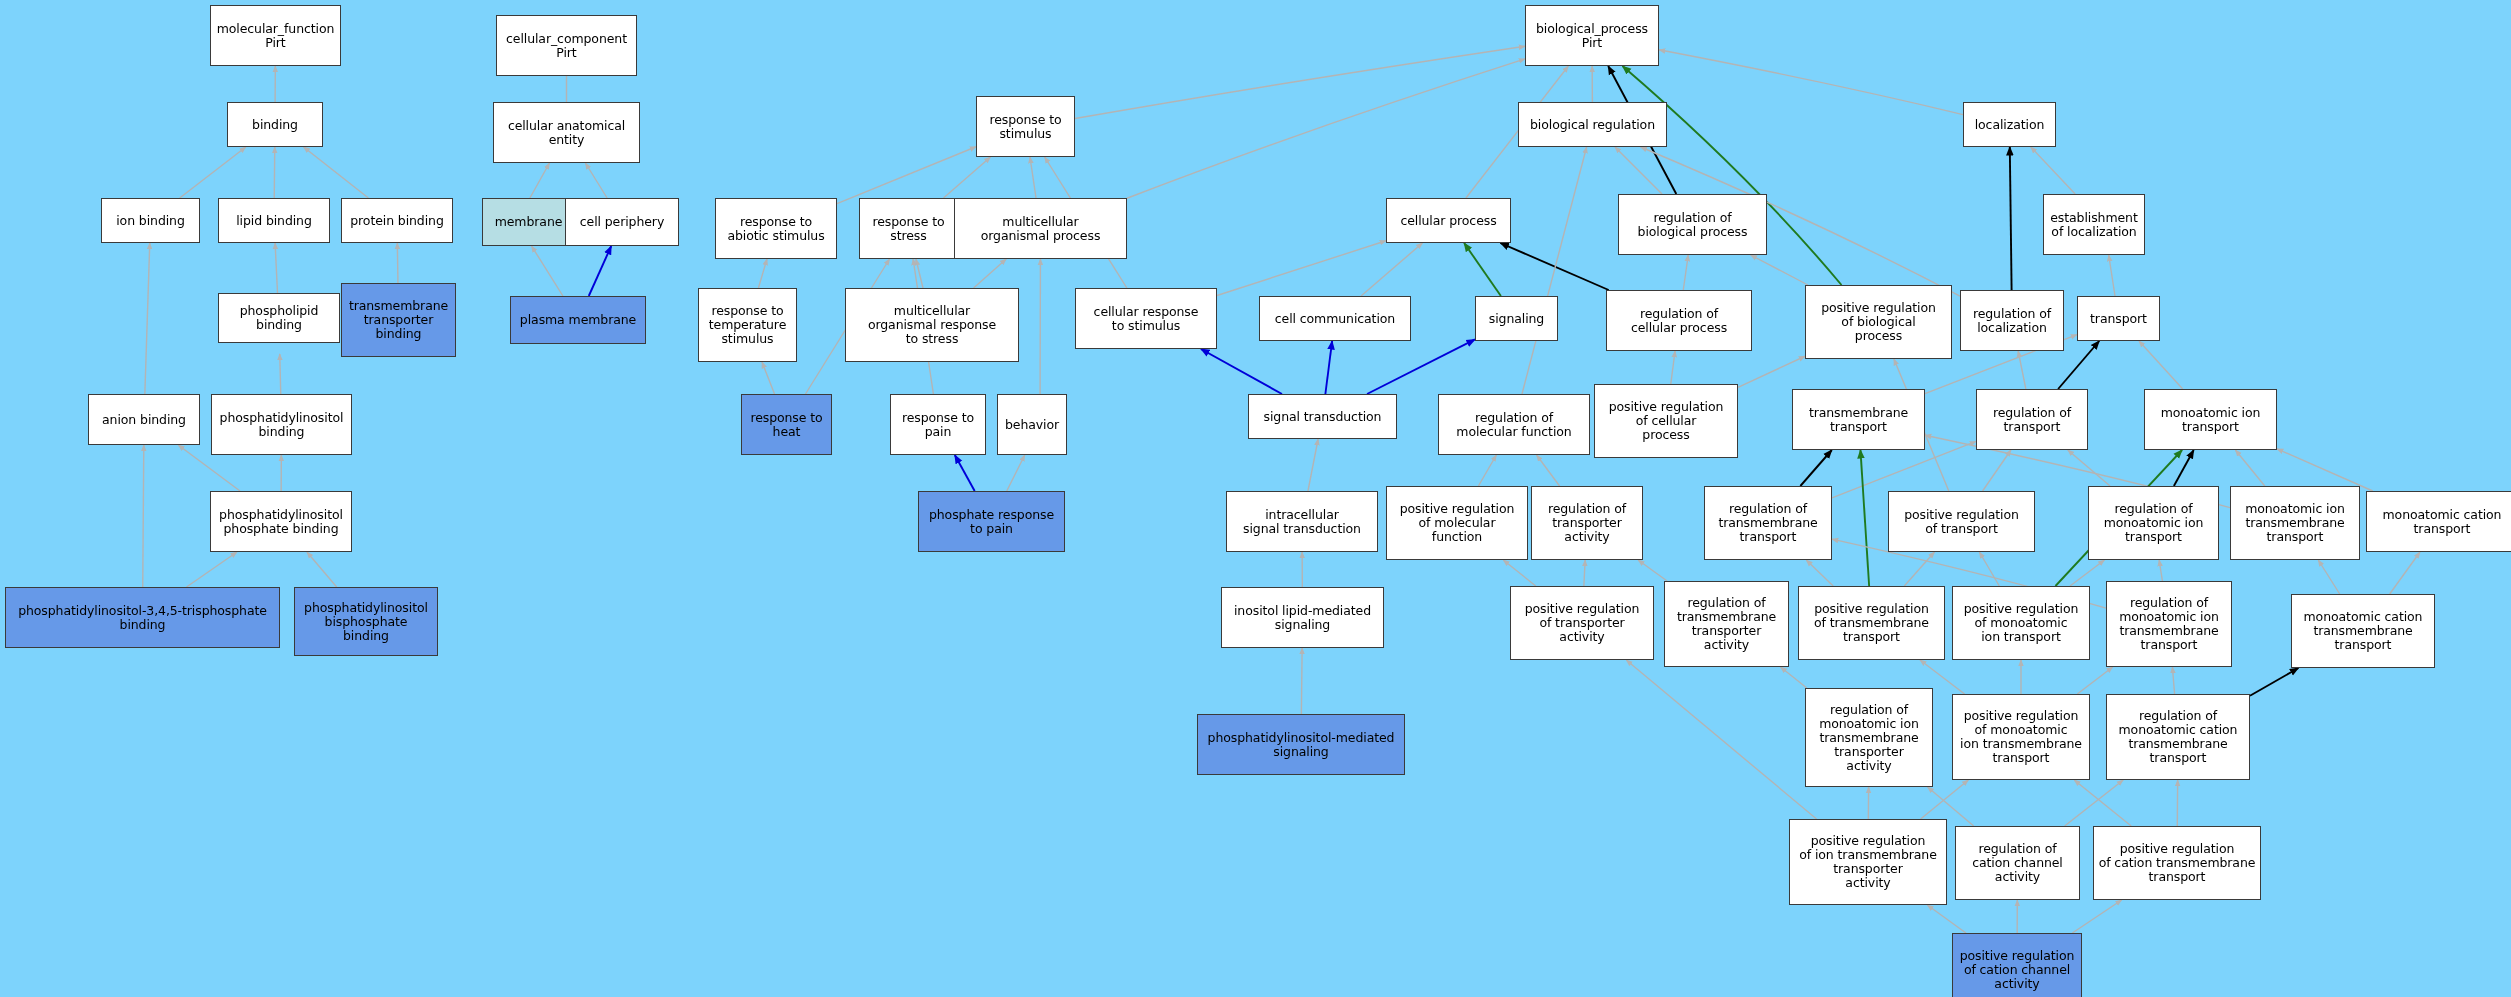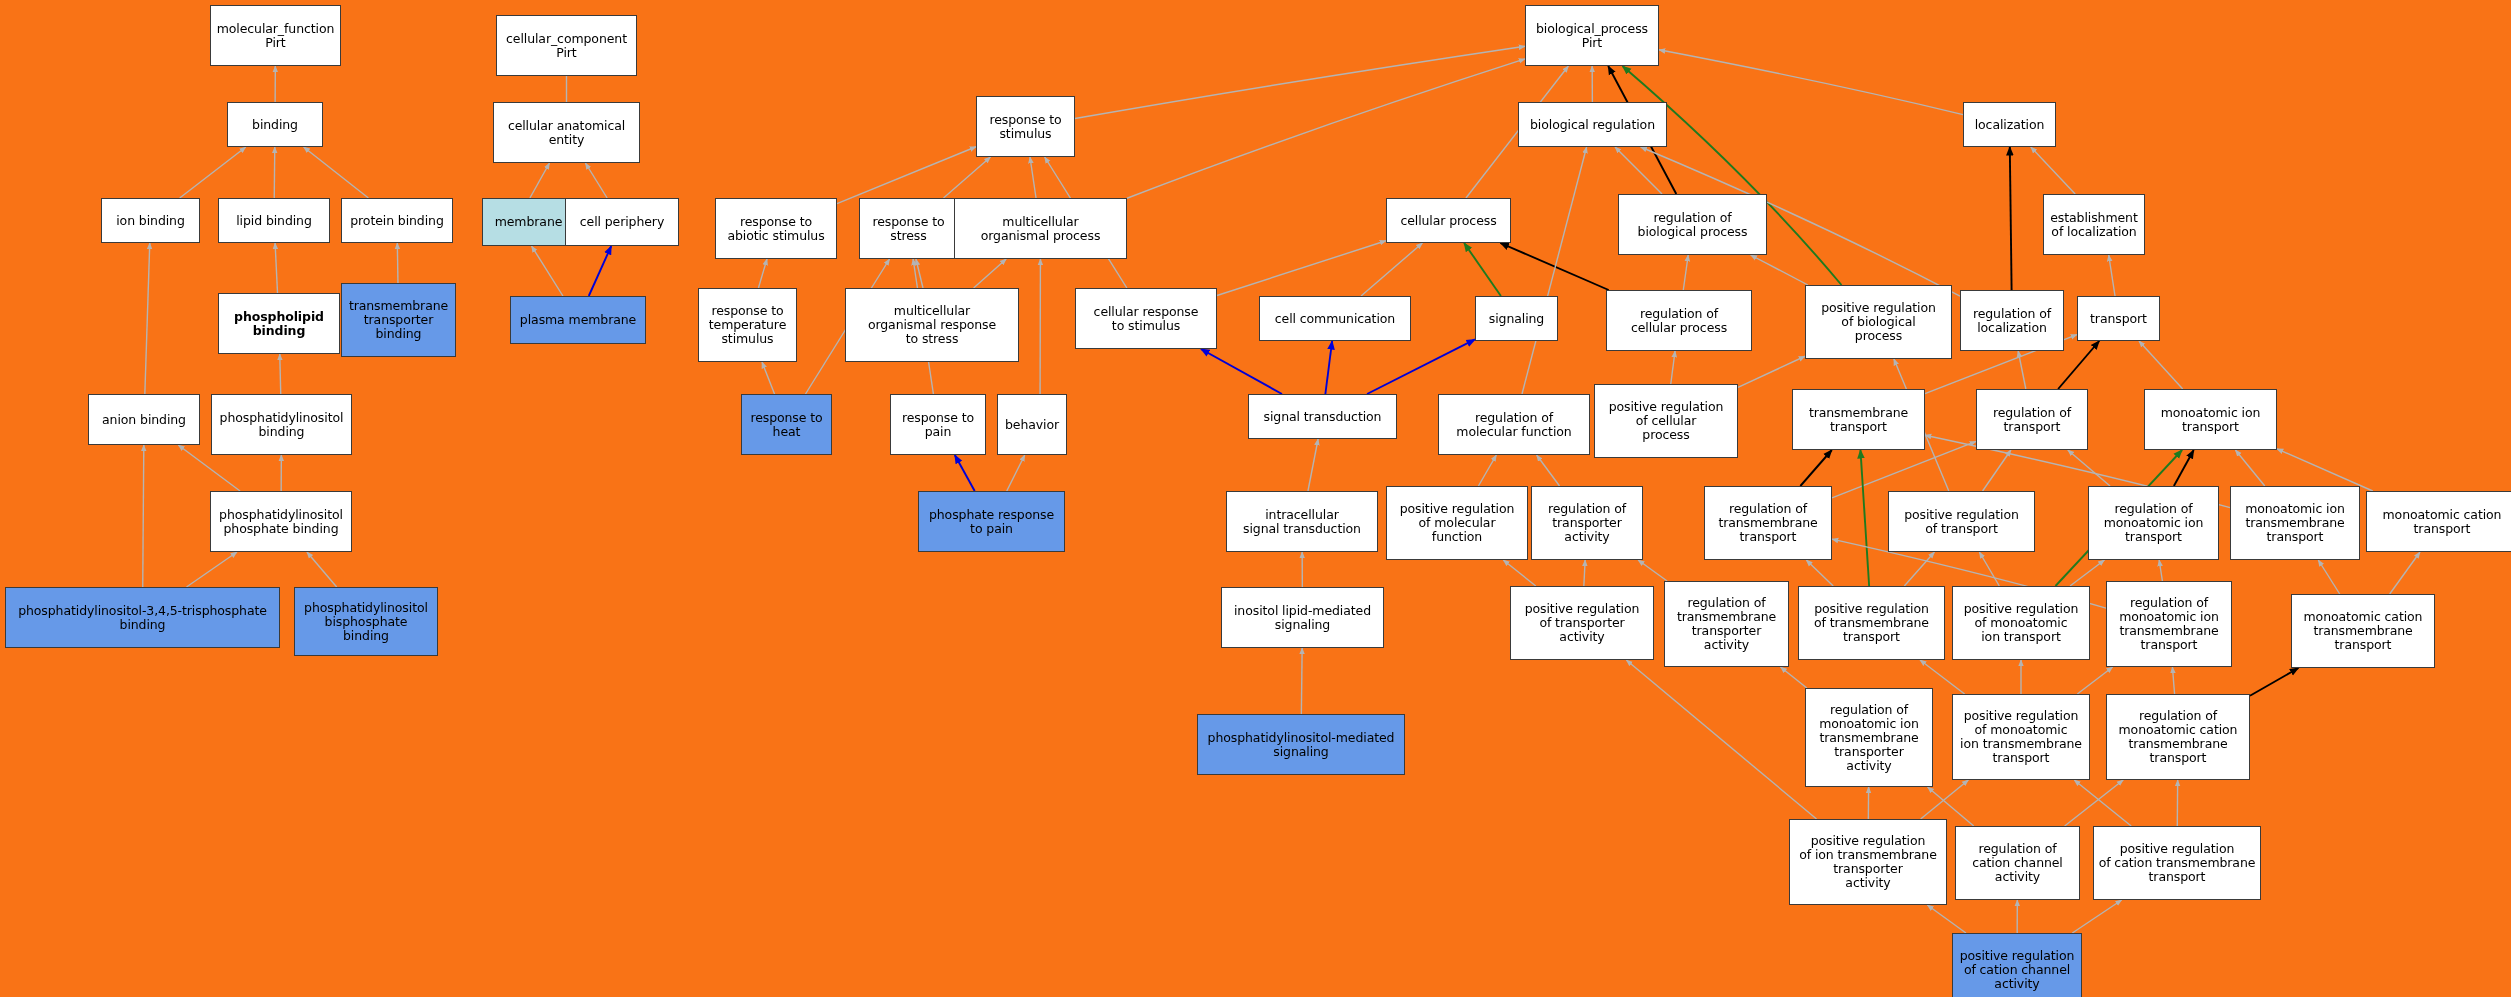--- a/index.html
+++ b/index.html
@@ -1,21 +1,21 @@
 <!DOCTYPE html>
 <html><head>
 <meta charset="utf-8">
 <title>GO DAG</title>
 <style>
   html,body{margin:0;padding:0;background:#ffffff;}
   #canvas{
     position:relative;
     width:2511px;
     height:997px;
-    background:#f97316;
+    background:#7dd3fc;
     font-family:"DejaVu Sans","Liberation Sans",sans-serif;
     overflow:hidden;
   }
   #edge-layer{
     position:absolute;
     left:0; top:0;
     width:2511px;
     height:997px;
     pointer-events:none;
   }
@@ -160,21 +160,21 @@
       <path d="M 1965.9537037037037 933 Q 1946.638888888889 919 1927.3240740740741 905" fill="none" stroke="#b4b4b4" stroke-width="1.4" marker-end="url(#ah-is_a)"></path>
       <path d="M 2017.1728971962616 933 Q 2017.25 916.5 2017.3271028037384 900" fill="none" stroke="#b4b4b4" stroke-width="1.4" marker-end="url(#ah-is_a)"></path>
       <path d="M 2072.3271028037384 933 Q 2097 916.5 2121.6728971962616 900" fill="none" stroke="#b4b4b4" stroke-width="1.4" marker-end="url(#ah-is_a)"></path>
     </svg>
 <div class="go-node fill-white" style="left: 210px; top: 5px; width: 131px; height: 61px;">molecular_function
 Pirt</div>
     <div class="go-node fill-white" style="left: 227px; top: 102px; width: 96px; height: 45px;">binding</div>
     <div class="go-node fill-white" style="left: 101px; top: 198px; width: 99px; height: 45px;">ion binding</div>
     <div class="go-node fill-white" style="left: 218px; top: 198px; width: 112px; height: 45px; text-align: right;">lipid binding</div>
     <div class="go-node fill-white" style="left: 341px; top: 198px; width: 112px; height: 45px; text-align: right;">protein binding</div>
-    <div class="go-node fill-white" style="left: 218px; top: 293px; width: 122px; height: 61px; font-weight: bold;">phospholipid
+    <div class="go-node fill-white" style="left: 218px; top: 293px; width: 122px; height: 50px;">phospholipid
 binding</div>
     <div class="go-node fill-blue" style="left: 341px; top: 283px; width: 115px; height: 74px;">transmembrane
 transporter
 binding</div>
     <div class="go-node fill-white" style="left: 88px; top: 394px; width: 112px; height: 51px;">anion binding</div>
     <div class="go-node fill-white" style="left: 211px; top: 394px; width: 141px; height: 61px;">phosphatidylinositol
 binding</div>
     <div class="go-node fill-white" style="left: 210px; top: 491px; width: 142px; height: 61px;">phosphatidylinositol
 phosphate binding</div>
     <div class="go-node fill-blue" style="left: 5px; top: 587px; width: 275px; height: 61px;">phosphatidylinositol-3,4,5-trisphosphate

